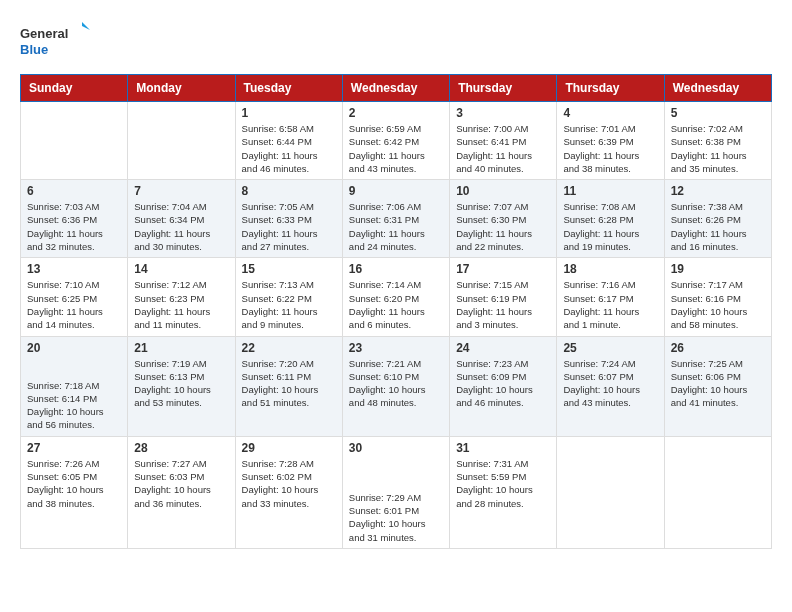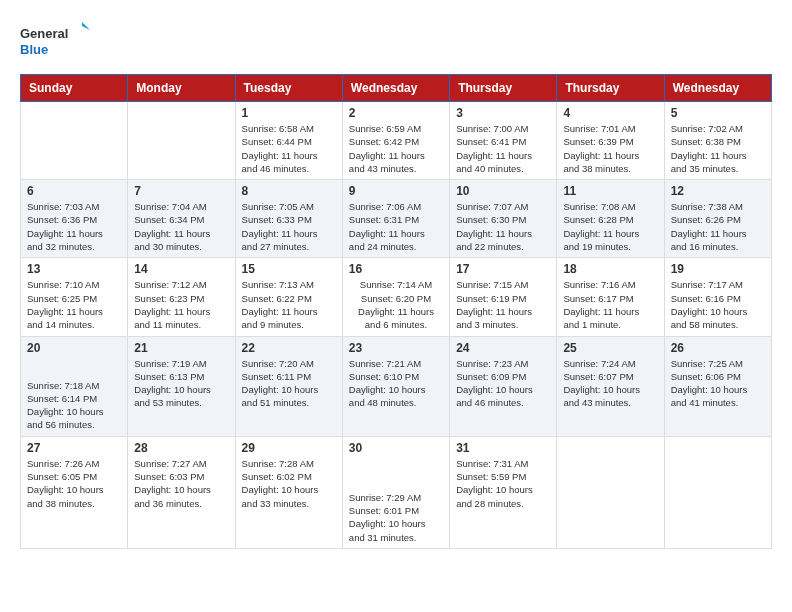--- a/index.html
+++ b/index.html
@@ -203,21 +203,21 @@
 Daylight: 11 hours and 11 minutes.</div>
         </td>
         <td>
           <div class="day-number">15</div>
           <div class="day-info" style="white-space: pre-line;">Sunrise: 7:13 AM
 Sunset: 6:22 PM
 Daylight: 11 hours and 9 minutes.</div>
         </td>
         <td>
           <div class="day-number">16</div>
-          <div class="day-info" style="white-space: pre-line; text-align: center;">Sunrise: 7:14 AM
+          <div class="day-info" style="white-space: pre-line;">Sunrise: 7:14 AM
 Sunset: 6:20 PM
 Daylight: 11 hours and 6 minutes.</div>
         </td>
         <td>
           <div class="day-number">17</div>
           <div class="day-info" style="white-space: pre-line;">Sunrise: 7:15 AM
 Sunset: 6:19 PM
 Daylight: 11 hours and 3 minutes.</div>
         </td>
         <td>

